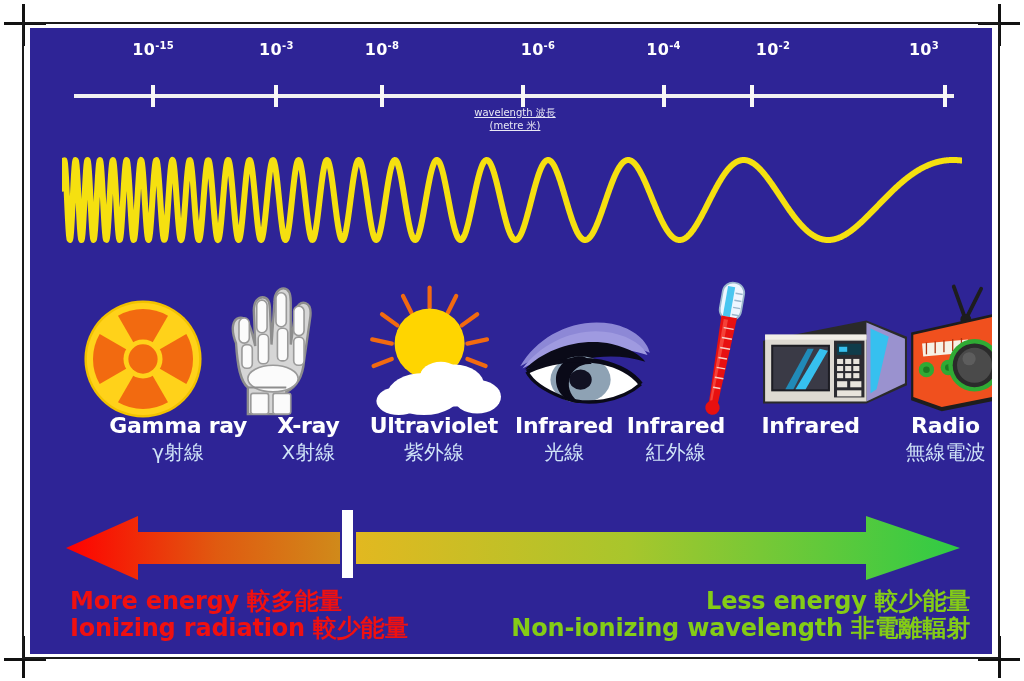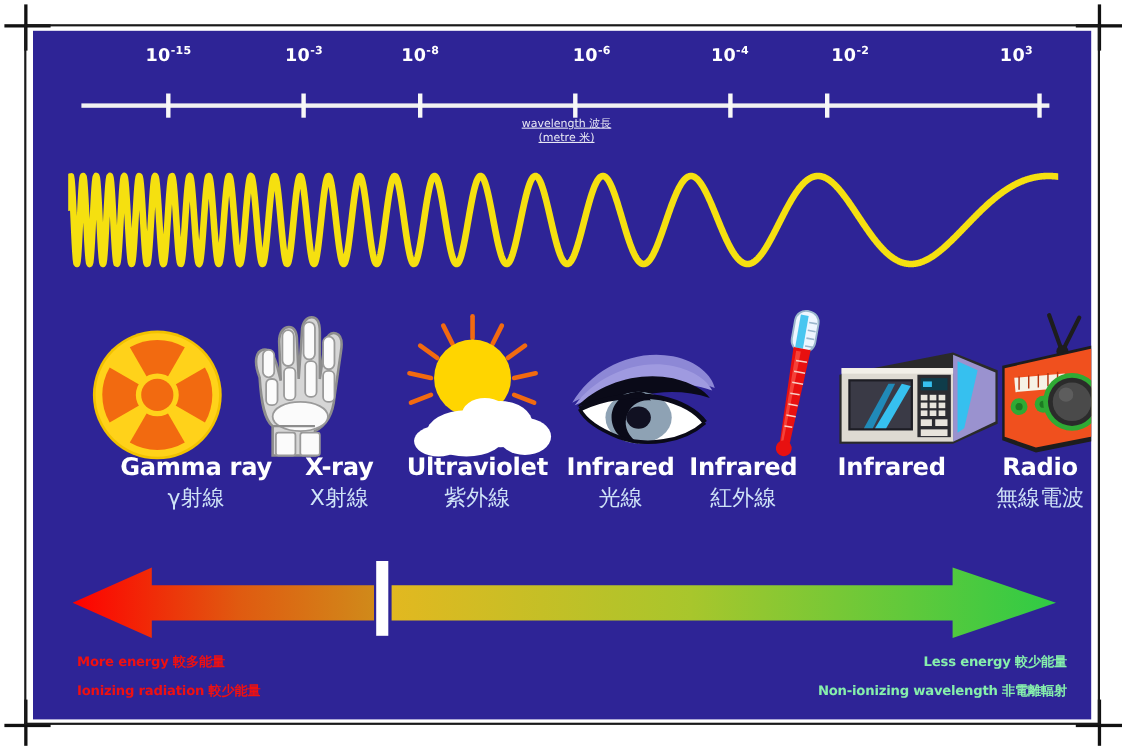--- a/index.html
+++ b/index.html
@@ -49,21 +49,21 @@
   .band .zh{color:#cfe3f7;font-size:20px;line-height:26px;white-space:nowrap;
             font-family:"DejaVu Sans","Liberation Sans",sans-serif;}
 
   
   #arrows{position:absolute;left:0;top:478px;width:962px;height:90px;}
   .arrow-svg{position:absolute;left:0;top:0;}
   #divider{position:absolute;left:312px;top:4px;width:11px;height:68px;background:#ffffff;}
 
   
   #captions{position:absolute;left:0;top:560px;width:962px;height:66px;}
-  .cap{position:absolute;font-size:12px;font-weight:bold;line-height:27px;
+  .cap{position:absolute;font-size:24px;font-weight:bold;line-height:27px;
        white-space:nowrap;letter-spacing:-.2px;}
   .cap.left{left:40px;color:#f01010;}
   .cap.right{right:22px;text-align:right;color:#21c531;}
 </style>
 </head>
 <body>
 
 <div id="poster">
 
   <div class="cropmark cm-v" style="left:22px;top:4px;height:42px;"></div>
@@ -350,20 +350,20 @@
         <path d="M326 26 L836 26 L836 10 L930 42 L836 74 L836 58 L326 58 Z" fill="url(#gradRight)"></path>
       </svg>
       <div id="divider"></div>
     </div>
 
     <div id="captions">
       <div class="cap left" style="color: rgb(240, 16, 16);">
         <div>More energy 較多能量</div>
         <div>Ionizing radiation 較少能量</div>
       </div>
-      <div class="cap right" style="color: #86efac;">
+      <div class="cap right" style="color: #84cc16;">
         <div>Less energy 較少能量</div>
         <div>Non-ionizing wavelength 非電離輻射</div>
       </div>
     </div>
 
   </div>
 </div>
 
 </body></html>

